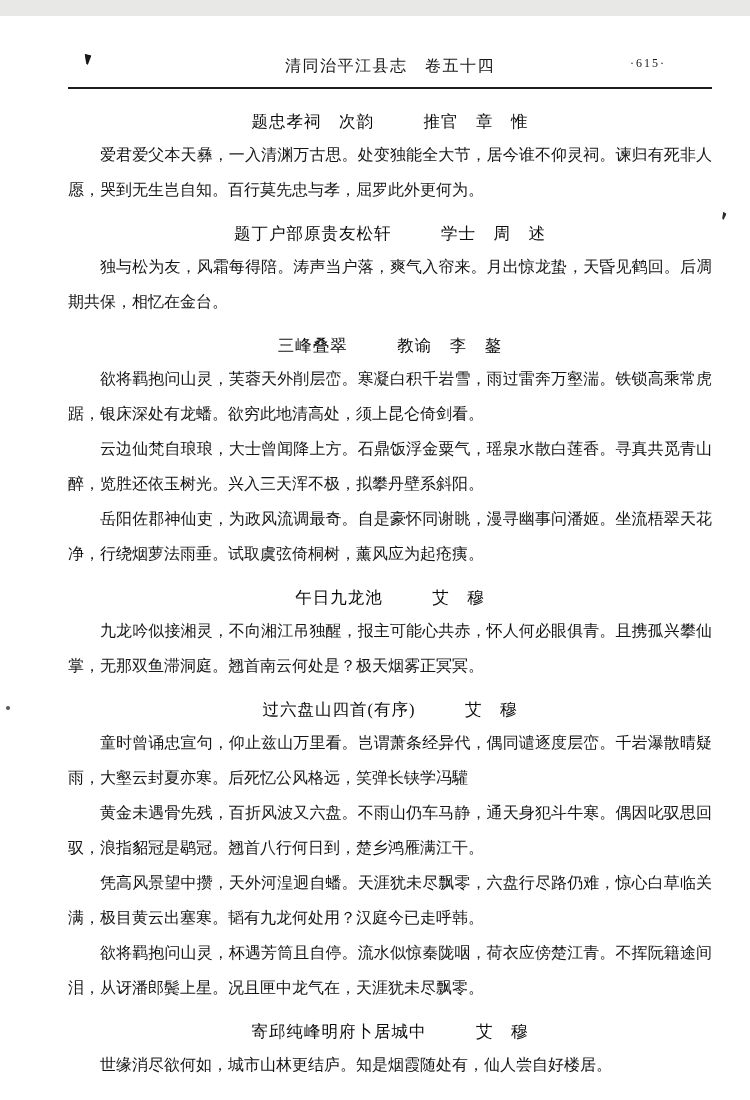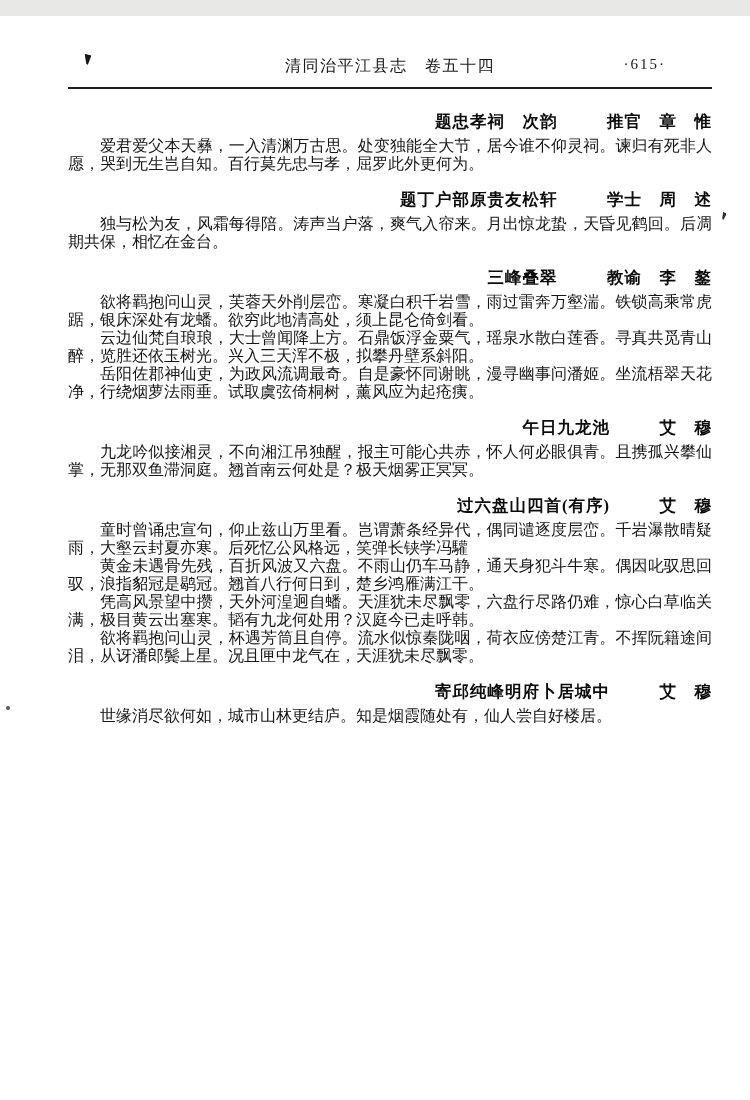--- a/index.html
+++ b/index.html
@@ -24,47 +24,47 @@
   .book-title {
     text-align: center;
     font-size: 16px;
     letter-spacing: 1.5px;
     color: #181818;
   }
   .page-number {
     position: absolute;
     right: 46px;
     top: 40px;
-    font-size: 15px;
+    font-size: 12px;
     letter-spacing: 2px;
     color: #181818;
   }
   .rule {
     border: 0;
     border-top: 2px solid #1c1c1c;
     margin: 9px 38px 0 68px;
   }
   
   .page-body {
     padding: 6px 38px 0 68px;
     text-align: justify;
   }
   .poem-heading {
     font-size: 16.5px;
-    font-weight: bold;
-    text-align: right;
+    font-weight: normal;
+    text-align: center;
     letter-spacing: 1px;
     line-height: 26px;
     margin: 14px 0 2px 0;
     color: #0c0c0c;
   }
   .poem-byline { margin-left: 3em; }
   .para {
     font-size: 16px;
-    line-height: 18px;
+    line-height: 35px;
     text-indent: 2em;
     text-align: justify;
     margin: 0;
     color: #151515;
   }
   
   .artifact-comma {
     position: absolute;
     left: 84px;
     top: 38px;

